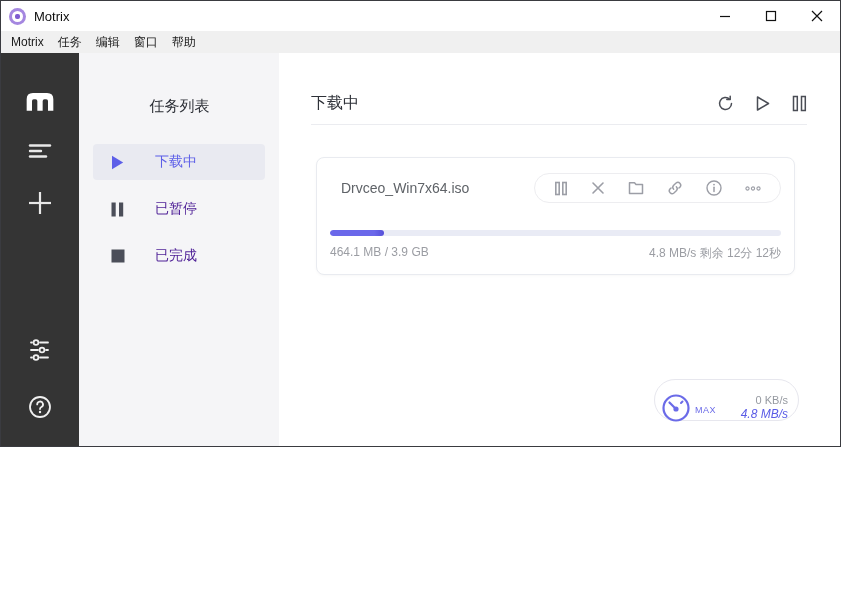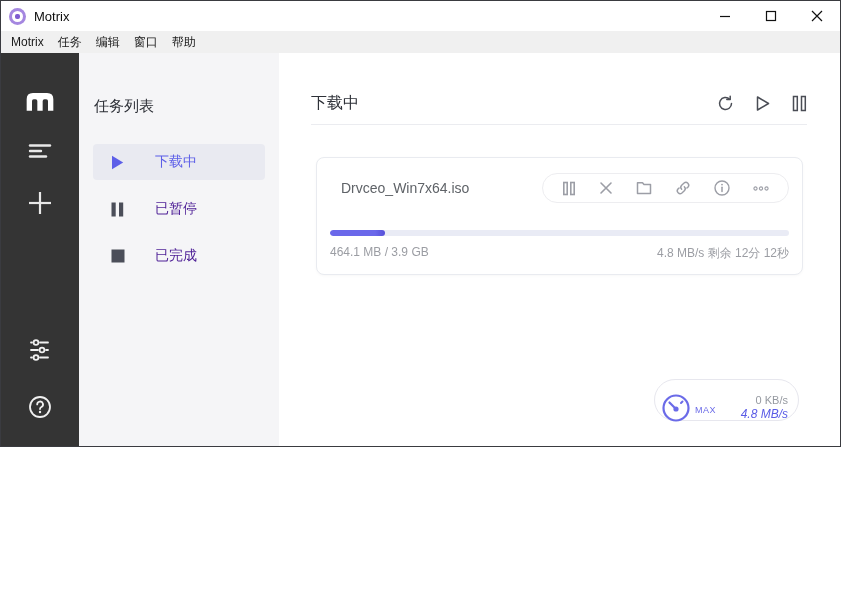--- a/index.html
+++ b/index.html
@@ -32,37 +32,37 @@
   .rail-icon { width:78px; display:flex; justify-content:center; align-items:center; }
   .rail-logo { margin-top:38px; }
   .rail-list { margin-top:32px; }
   .rail-add  { margin-top:31px; }
   .rail-spacer { flex:1; }
   .rail-settings { margin-bottom:33px; }
   .rail-help { margin-bottom:27px; }
 
   
   .tasklist { width:200px; background:#f5f5f7; padding:44px 14px 0 14px; flex-shrink:0; }
-  .tasklist-title { font-size:15px; color:#2c2f36; margin-left:1px; margin-bottom:28px; }
+  .tasklist-title { font-size:15px; color:#2c2f36; margin-left:1px; margin-bottom:28px;text-align:center; }
   .nav-item { height:36px; border-radius:4px; display:flex; align-items:center; padding-left:18px; margin-bottom:11px; cursor:pointer; }
   .nav-item .nav-ico { width:14px; display:flex; align-items:center; justify-content:flex-start; }
   .nav-item .nav-label { font-size:14px; color:#4c1d95; margin-left:30px; }
   .nav-item.active { background:#e9eaf1; }
   .nav-item.active .nav-label { color:#5d5fe8; }
 
   
   .main { flex:1; background:#fff; position:relative; padding:0 33px 0 32px; min-width:0; }
   .main-header { margin-top:38px; height:34px; padding-bottom:9px; border-bottom:1px solid #ebecf0;
                  display:flex; align-items:center; justify-content:space-between; }
   .main-title { font-size:16px; color:#2e3138; font-weight:500; }
   .header-actions { display:flex; align-items:center; gap:21px; }
   .icon-btn { display:flex; align-items:center; justify-content:center; cursor:pointer; }
 
   
-  .task-card { margin:32px 4px 0 5px; border:1px solid #e9ebf0; border-radius:8px; background:#fff;
+  .task-card { margin:32px 12px 0 5px; border:1px solid #e9ebf0; border-radius:8px; background:#fff;
                padding:12px 13px; box-shadow:0 1px 3px rgba(0,0,0,0.03); }
   .card-top { height:36px; display:flex; align-items:center; justify-content:space-between; }
   .filename { font-size:14px; color:#5f6368; margin-left:11px; }
   .action-pill { height:30px; border:1px solid #ededf0; border-radius:15px; display:flex; align-items:center;
                  padding:0 19px; gap:23px; background:#fff; }
   .progress-track { margin-top:24px; height:6px; border-radius:3px; background:#e9ebf5; overflow:hidden; }
   .progress-fill { height:6px; border-radius:3px;
                    background:linear-gradient(90deg,#6b68ea 0%,#6b68ea 82%,#554fd8 100%); }
   .card-info { margin-top:9px; display:flex; justify-content:space-between; font-size:12px; color:#9b9da3; }
 

